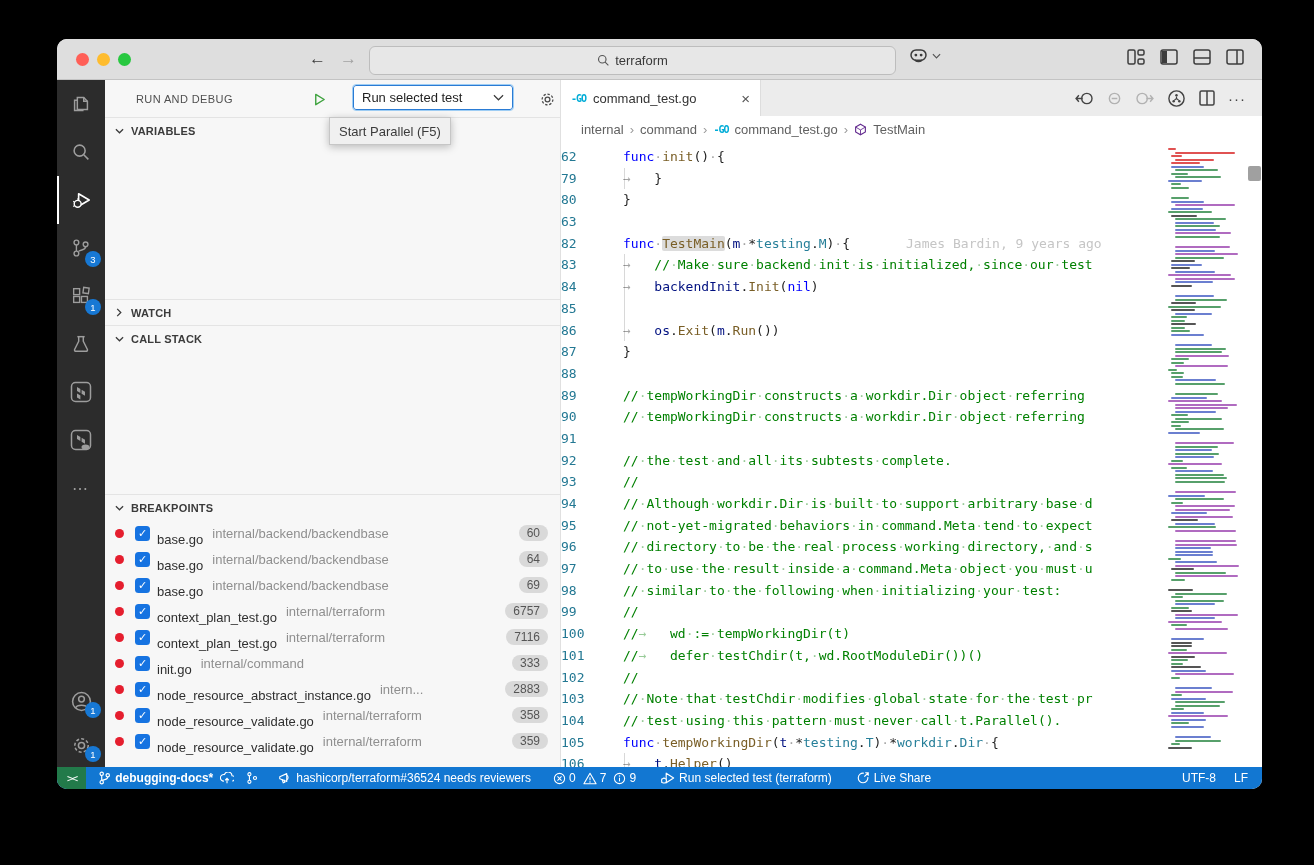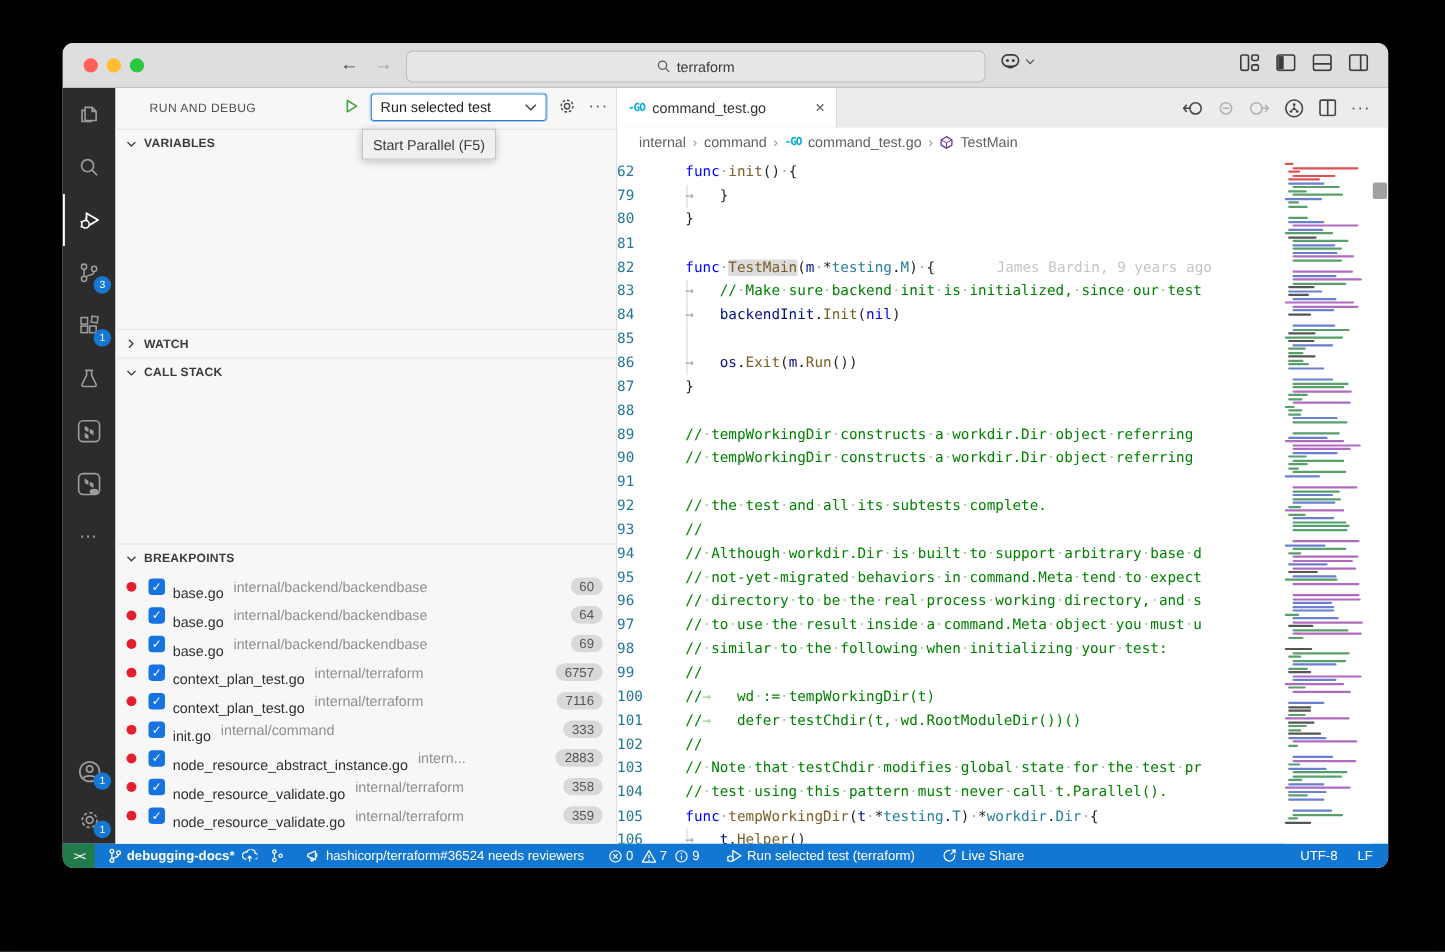--- a/index.html
+++ b/index.html
@@ -26,21 +26,21 @@
   .ab-item.active{color:#fff;box-shadow:inset 2px 0 0 #fff;}
   .ab-item.lower{height:44px;}
   .ab-spacer{flex:1 1 auto;}
   .badge{position:absolute;right:4px;bottom:5px;min-width:16px;height:16px;border-radius:9px;background:#1778d4;
     color:#fff;font-size:9.5px;display:flex;align-items:center;justify-content:center;padding:0 2px;box-sizing:border-box;}
   .ab-dots{color:#9d9d9d;font-size:16px;letter-spacing:2px;}
   
   .sidebar{width:455px;background:#f7f7f7;border-right:1px solid #e0e0e0;display:flex;flex-direction:column;position:relative;flex:0 0 auto;}
   .pane-title{height:37px;display:flex;align-items:center;flex:0 0 auto;position:relative;}
   .pane-title-label{font-size:11px;color:#4f4f4f;letter-spacing:.4px;margin-left:31px;}
-  .debug-controls{position:absolute;left:203px;top:5px;display:flex;align-items:flex-start;gap:7px;}
+  .debug-controls{position:absolute;left:203px;top:5px;display:flex;align-items:flex-end;gap:23px;}
   .playbtn{width:22px;height:22px;display:flex;align-items:center;justify-content:center;}
   .debug-select{width:160px;height:25px;background:#fff;border:1px solid #2a7bd4;outline:1px solid #9ecdf4;border-radius:3px;
     display:flex;align-items:center;font-size:13px;color:#1f1f1f;padding:0 8px;box-sizing:border-box;justify-content:space-between;}
   .gearbtn,.morebtn{color:#4c4c4c;display:flex;align-items:center;justify-content:center;width:22px;height:22px;}
   .morebtn{font-size:15px;letter-spacing:1px;}
   .tooltip{position:absolute;left:224px;top:37px;height:26px;background:#f0f0f0;border:1px solid #c6c6c6;
     box-shadow:0 2px 8px rgba(0,0,0,.25);display:flex;align-items:center;padding:0 9px;font-size:13px;color:#3b3b3b;z-index:30;}
   .section-h{height:25px;display:flex;align-items:center;gap:6px;font-size:11px;font-weight:bold;color:#3b3b3b;
     padding-left:8px;border-top:1px solid #e4e4e4;flex:0 0 auto;letter-spacing:.2px;}
   .section-h:first-of-type{border-top:none;}
@@ -416,21 +416,21 @@
               <path d="M8 1.5 L14 5 V11 L8 14.5 L2 11 V5 Z" fill="none" stroke="#652d90" stroke-width="1.4"></path>
               <path d="M2 5 L8 8.5 L14 5 M8 8.5 V14.5" fill="none" stroke="#652d90" stroke-width="1.1"></path>
             </svg>
           <span>TestMain</span>
         </div>
         <div class="codewrap">
           <div class="code" id="code">
               <div class="cl"><span class="ln">62</span><span class="lc"><span class="tk-k">func</span><span class="tk-p"><span class="ws">·</span></span><span class="tk-f">init</span><span class="tk-p">()<span class="ws">·</span>{</span></span></div>
               <div class="cl"><span class="ln">79</span><span class="lc"><span class="guide"></span><span class="tk-p"><span class="ws">→</span>&nbsp;&nbsp;&nbsp;}</span></span></div>
               <div class="cl"><span class="ln">80</span><span class="lc"><span class="tk-p">}</span></span></div>
-              <div class="cl"><span class="ln">81</span><span class="lc"></span></div>
+              <div class="cl"><span class="ln">63</span><span class="lc"></span></div>
               <div class="cl"><span class="ln">82</span><span class="lc"><span class="tk-k">func</span><span class="tk-p"><span class="ws">·</span></span><span class="tk-f hl">TestMain</span><span class="tk-p">(</span><span class="tk-v">m</span><span class="tk-p"><span class="ws">·</span>*</span><span class="tk-t">testing</span><span class="tk-p">.</span><span class="tk-t">M</span><span class="tk-p">)<span class="ws">·</span>{</span><span class="blame">James Bardin, 9 years ago</span></span></div>
               <div class="cl"><span class="ln">83</span><span class="lc"><span class="guide"></span><span class="tk-p"><span class="ws">→</span>&nbsp;&nbsp;&nbsp;</span><span class="tk-c">//<span class="ws">·</span>Make<span class="ws">·</span>sure<span class="ws">·</span>backend<span class="ws">·</span>init<span class="ws">·</span>is<span class="ws">·</span>initialized,<span class="ws">·</span>since<span class="ws">·</span>our<span class="ws">·</span>test</span></span></div>
               <div class="cl"><span class="ln">84</span><span class="lc"><span class="guide"></span><span class="tk-p"><span class="ws">→</span>&nbsp;&nbsp;&nbsp;</span><span class="tk-v">backendInit</span><span class="tk-p">.</span><span class="tk-f">Init</span><span class="tk-p">(</span><span class="tk-k">nil</span><span class="tk-p">)</span></span></div>
               <div class="cl"><span class="ln">85</span><span class="lc"><span class="guide"></span></span></div>
               <div class="cl"><span class="ln">86</span><span class="lc"><span class="guide"></span><span class="tk-p"><span class="ws">→</span>&nbsp;&nbsp;&nbsp;</span><span class="tk-v">os</span><span class="tk-p">.</span><span class="tk-f">Exit</span><span class="tk-p">(</span><span class="tk-v">m</span><span class="tk-p">.</span><span class="tk-f">Run</span><span class="tk-p">())</span></span></div>
               <div class="cl"><span class="ln">87</span><span class="lc"><span class="tk-p">}</span></span></div>
               <div class="cl"><span class="ln">88</span><span class="lc"></span></div>
               <div class="cl"><span class="ln">89</span><span class="lc"><span class="tk-c">//<span class="ws">·</span>tempWorkingDir<span class="ws">·</span>constructs<span class="ws">·</span>a<span class="ws">·</span>workdir.Dir<span class="ws">·</span>object<span class="ws">·</span>referring</span></span></div>
               <div class="cl"><span class="ln">90</span><span class="lc"><span class="tk-c">//<span class="ws">·</span>tempWorkingDir<span class="ws">·</span>constructs<span class="ws">·</span>a<span class="ws">·</span>workdir.Dir<span class="ws">·</span>object<span class="ws">·</span>referring</span></span></div>
               <div class="cl"><span class="ln">91</span></div>

